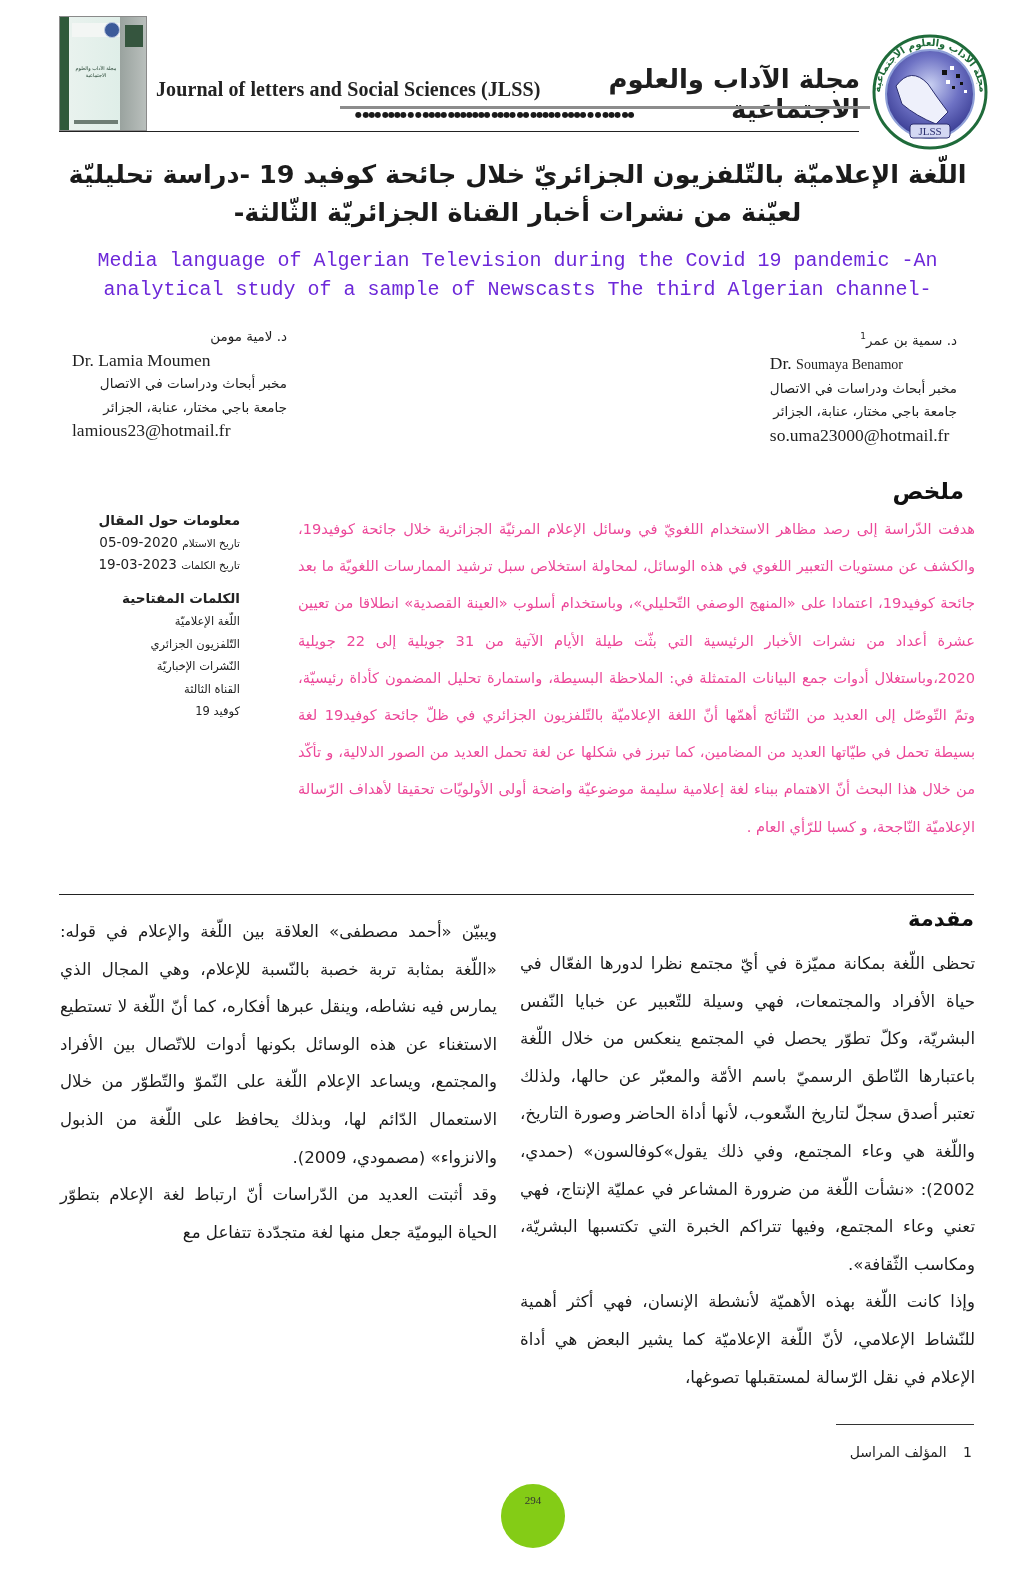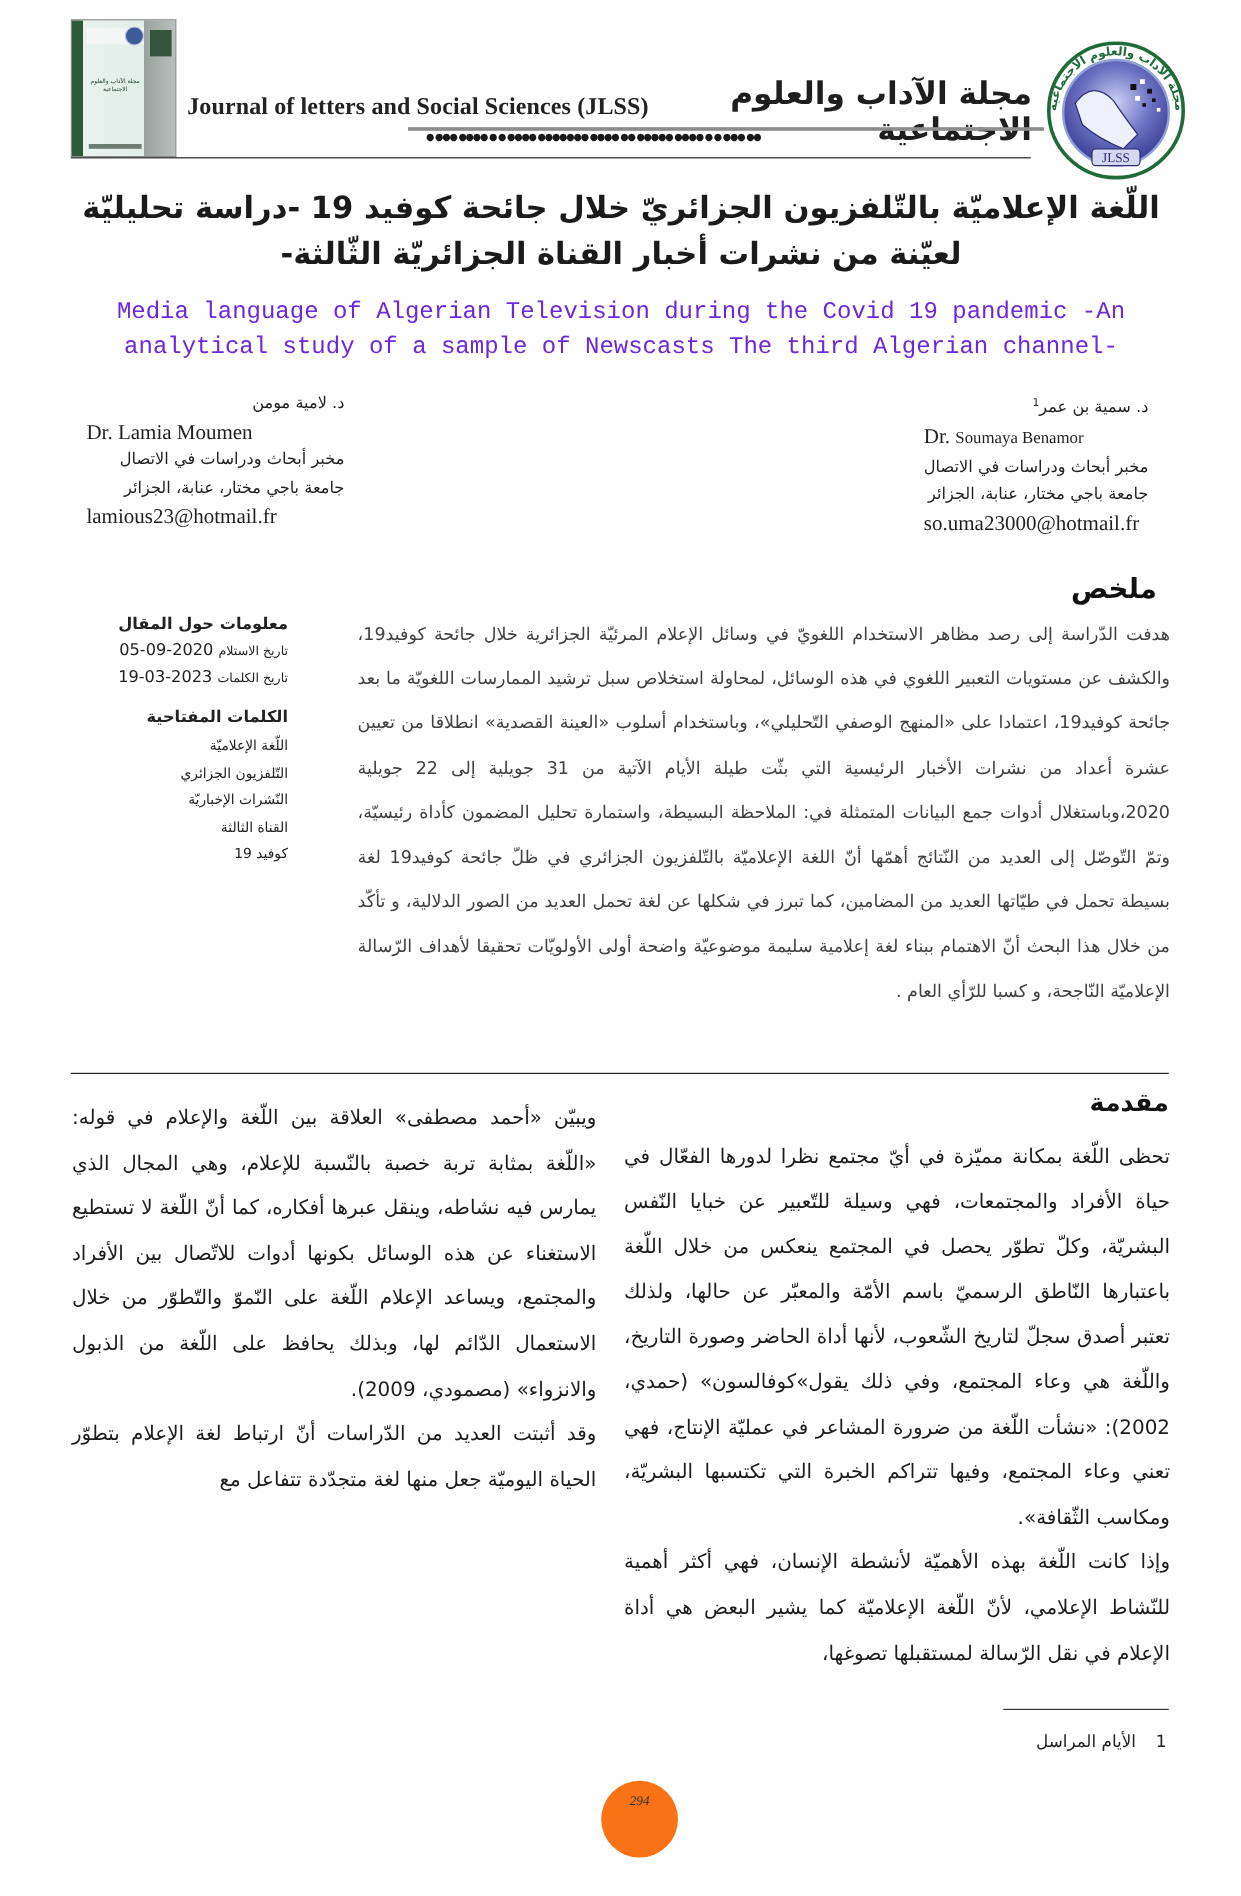--- a/index.html
+++ b/index.html
@@ -66,42 +66,42 @@
   .info .date-row { font-size: 13.5px; line-height: 21px; white-space: nowrap; }
   .info .date-row .dlabel { font-size: 10.5px; }
   .info .kw-head { font-size: 13.5px; font-weight: bold; line-height: 24px; margin-top: 10px; }
   .info .kw { font-size: 11.5px; line-height: 22.5px; }
 
   
   .abs-head { position:absolute; right: 70px; top: 478px; font-size: 23px; font-weight: bold; direction: rtl; color:#111; }
   .abstract {
     position:absolute; left: 298px; top: 510px; width: 677px;
     direction: rtl; text-align: justify; text-align-last: right;
-    font-size: 14.6px; line-height: 37.2px; color:#404040;
+    font-size: 14.6px; line-height: 37.2px; color:#ec4899;
   }
 
   .section-rule { position:absolute; left: 59px; top: 894px; width: 915px; height: 1px; background: #222; }
 
   
   .intro-head { position:absolute; right: 60px; top: 907px; font-size: 21px; font-weight: bold; direction: rtl; color:#111; }
   .col {
     position:absolute; direction: rtl; text-align: justify; text-align-last: right;
     font-size: 16.6px; line-height: 37.6px; color:#1c1c1c;
   }
   .col-right { left: 520px; top: 945px; width: 455px; }
   .col-left { left: 60px; top: 913px; width: 437px; }
   .col p { margin: 0; }
 
   
   .fn-rule { position:absolute; left: 836px; top: 1424px; width: 138px; height: 1px; background: #333; }
   .footnote { position:absolute; right: 62px; top: 1444px; direction: rtl; font-size: 14px; color:#222; }
   .footnote .fn-num { margin-left: 12px; }
   .page-circle {
     position:absolute; left: 501px; top: 1484px; width: 64px; height: 64px; border-radius: 50%;
-    background: #f97316; text-align:center; padding-top: 5px; font-style: italic;
+    background: #84cc16; text-align:center; padding-top: 5px;
   }
   .page-num { font-family: "Liberation Serif", serif; font-size: 11px; color:#333; }
 </style>
 </head>
 <body>
 
 <div class="cover">
   <div class="cv-top"></div>
   <div class="cv-logo"></div>
   <div class="cv-side"></div>
@@ -191,18 +191,18 @@
 </div>
 
 <div class="col col-left">
   <p>ويبيّن «أحمد مصطفى» العلاقة بين اللّغة والإعلام في قوله: «اللّغة بمثابة تربة خصبة بالنّسبة للإعلام، وهي المجال الذي يمارس فيه نشاطه، وينقل عبرها أفكاره، كما أنّ اللّغة لا تستطيع الاستغناء عن هذه الوسائل بكونها أدوات للاتّصال بين الأفراد والمجتمع، ويساعد الإعلام اللّغة على النّموّ والتّطوّر من خلال الاستعمال الدّائم لها، وبذلك يحافظ على اللّغة من الذبول والانزواء» (مصمودي، 2009).</p>
   <p>وقد أثبتت العديد من الدّراسات أنّ ارتباط لغة الإعلام بتطوّر الحياة اليوميّة جعل منها لغة متجدّدة تتفاعل مع</p>
 </div>
 
 <div class="fn-rule"></div>
 <div class="footnote">
   <span class="fn-num">1</span>
-  <span>الأيام المراسل</span>
+  <span>المؤلف المراسل</span>
 </div>
 
 <div class="page-circle">
   <span class="page-num">294</span>
 </div>
 
 </body></html>

